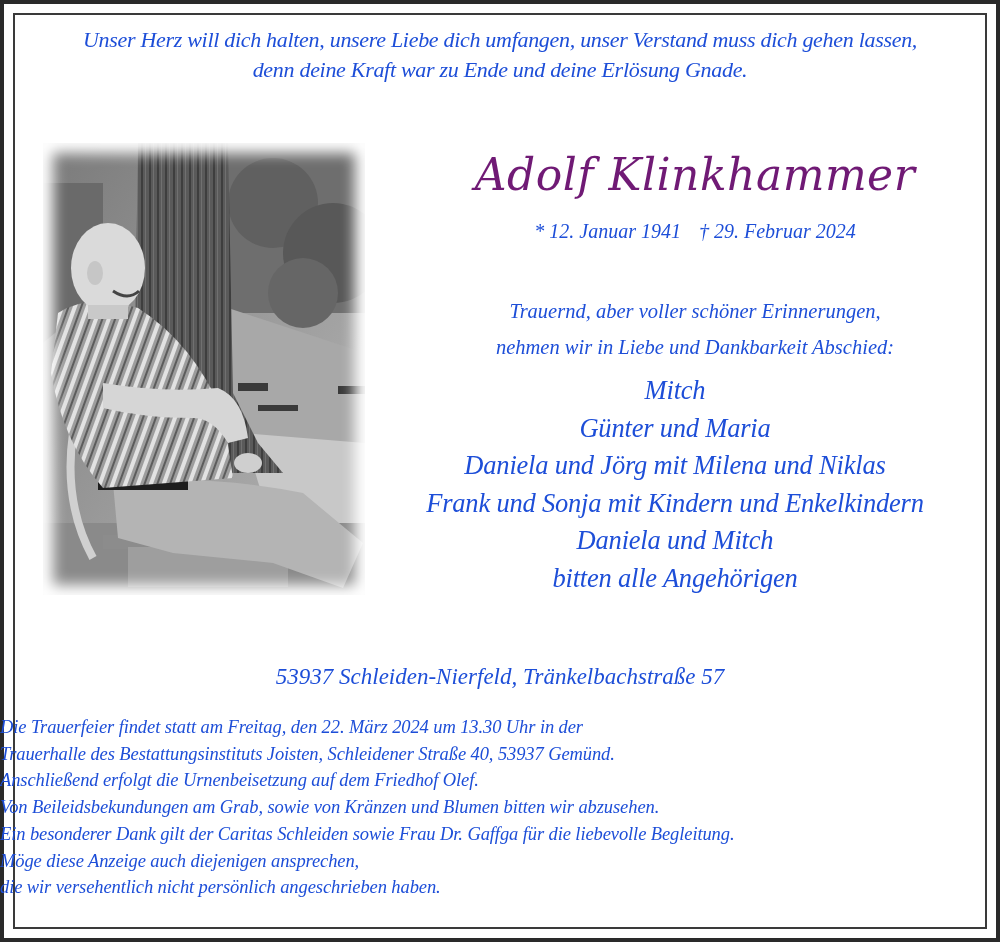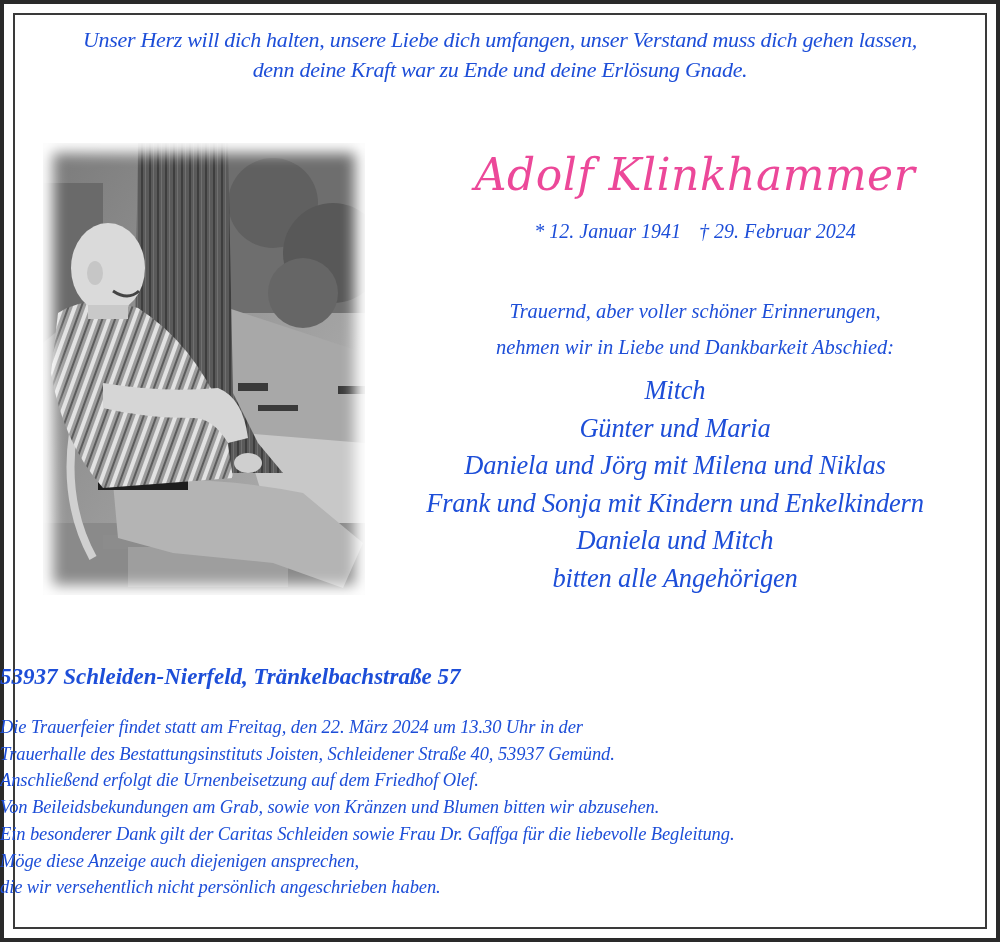--- a/index.html
+++ b/index.html
@@ -9,21 +9,21 @@
       position: absolute; left: 0; top: 0; width: 1000px; height: 942px;
       box-sizing: border-box; border: 4px solid #2a2a2a; background: #fff;
     }
     .frame-inner {
       position: absolute; left: 9px; top: 9px; right: 9px; bottom: 9px;
       border: 2px solid #3a3a3a;
     }
 
     .serif-i {
       font-family: "DejaVu Serif", "Liberation Serif", serif;
-      font-style: italic; color: #ec4899;
+      font-style: italic; color: #701a75;
     }
     .lib-i {
       font-family: "Liberation Serif", "DejaVu Serif", serif;
       font-style: italic; color: #1d4ed8;
     }
 
     .motto {
       position: absolute; left: 20px; right: 20px; top: 25px;
       text-align: center; font-size: 22px; line-height: 30px;
       letter-spacing: -0.3px;
@@ -58,21 +58,21 @@
 
     .mourners {
       position: absolute; left: 370px; width: 610px; top: 372px;
       text-align: center; font-size: 26.5px; line-height: 37.5px;
       letter-spacing: -0.2px;
     }
     .mourners div { white-space: nowrap; }
 
     .address {
       position: absolute; left: 0; width: 1000px; top: 660px;
-      font-size: 23px; line-height: 34px; font-weight: bold;
+      text-align: center; font-size: 23px; line-height: 34px;
     }
 
     .details {
       position: absolute; left: 0; width: 1000px; top: 714px;
       font-size: 18.5px; line-height: 26.7px;
       letter-spacing: -0.1px;
     }
     .details div { white-space: nowrap; }
   </style>
 </head>

